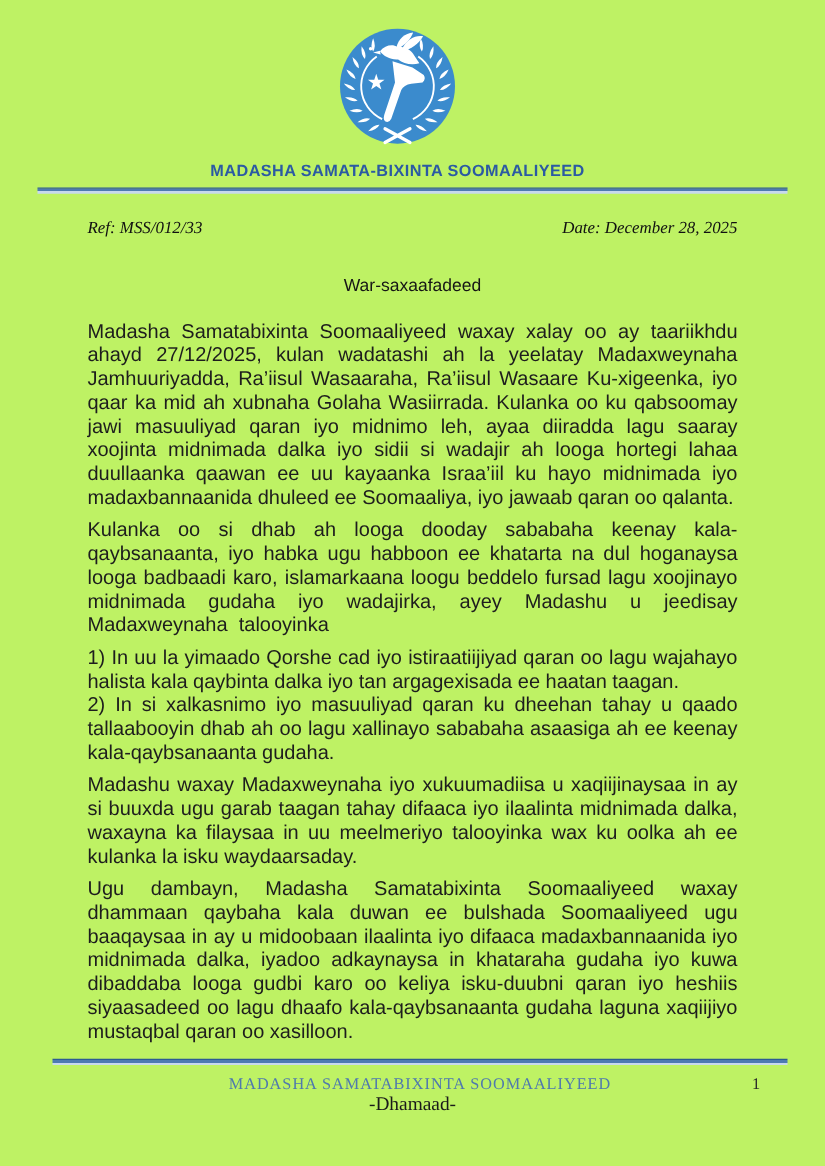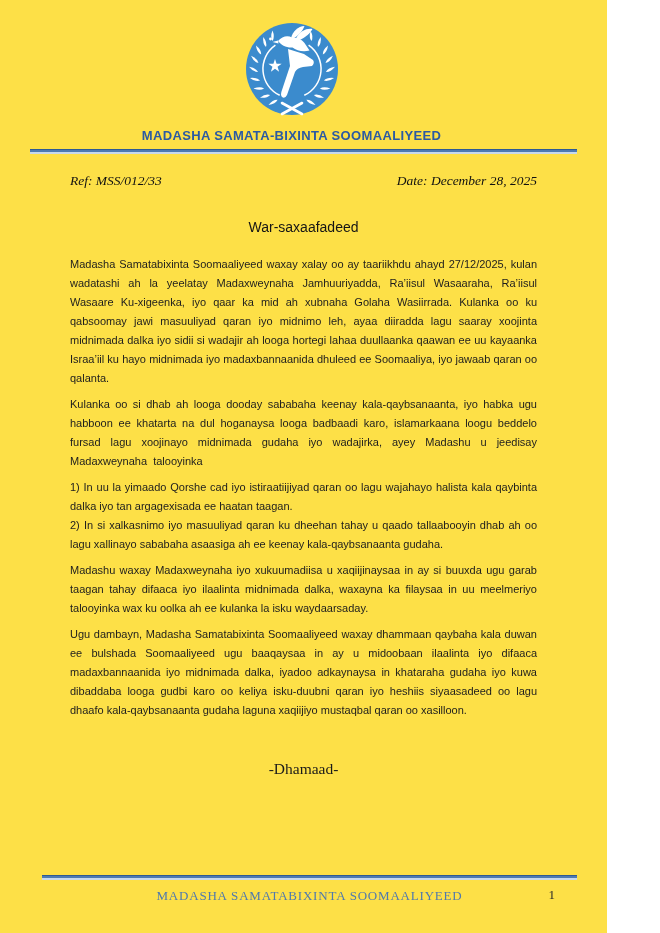--- a/index.html
+++ b/index.html
@@ -1,19 +1,19 @@
 <!DOCTYPE html>
 <html><head>
 <meta charset="utf-8">
 <style>
   html,body { margin:0; padding:0; background:#ffffff; }
   .page {
     position:relative;
-    width:607px; height:933px;
-    background:#fde047;
+    width:660px; height:933px;
+    background:#bef264;
     font-family:"Liberation Sans", sans-serif;
     color:#1d1d1d;
     overflow:hidden;
   }
 
   
   .header-block { padding-top:17px; text-align:center; transform:translateX(-12px); }
   .emblem { display:inline-block; line-height:0; }
   .org-name {
     margin-top:3px;
@@ -36,34 +36,34 @@
   }
 
   
   .doc-title {
     margin:30px 0 0;
     text-align:center;
     font-size:14px; font-weight:400; color:#151515;
   }
 
   
-  .body { margin:20px 70px 0; font-size:11px; line-height:19px; text-align:justify; }
+  .body { margin:20px 70px 0; font-size:16px; line-height:19px; text-align:justify; }
   .body [data-bind] { white-space:pre-wrap; }
   .para { margin-top:7px; }
   .para:first-child { margin-top:0; }
 
   
   .closing {
     margin-top:40px; text-align:center;
     font-family:"Liberation Serif", serif;
     font-size:15.5px; color:#1a1a1a;
   }
 
   
-  .footer { position:absolute; left:0; right:0; top:869px;padding-left:12px; }
+  .footer { position:absolute; left:0; right:0; top:841px;padding-left:12px; }
   .footer-row {
     position:relative; margin:6px 30px 0;
     text-align:center;
     font-family:"Liberation Serif", serif;
   }
   .footer-org { color:#4f79ae; font-size:13px; letter-spacing:0.8px; }
   .page-num { position:absolute; right:22px; top:1px; color:#2a2a2a; font-size:13px; }
 </style>
 </head>
 <body>

